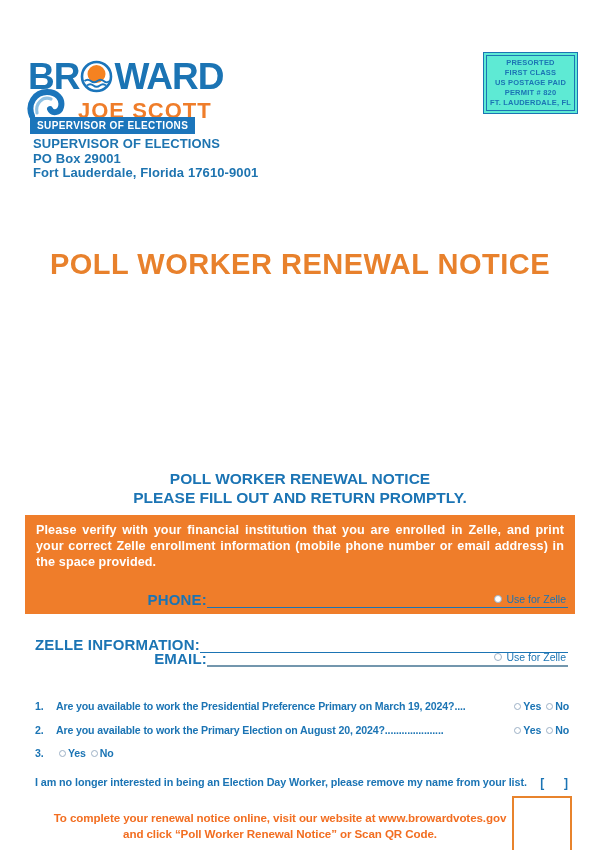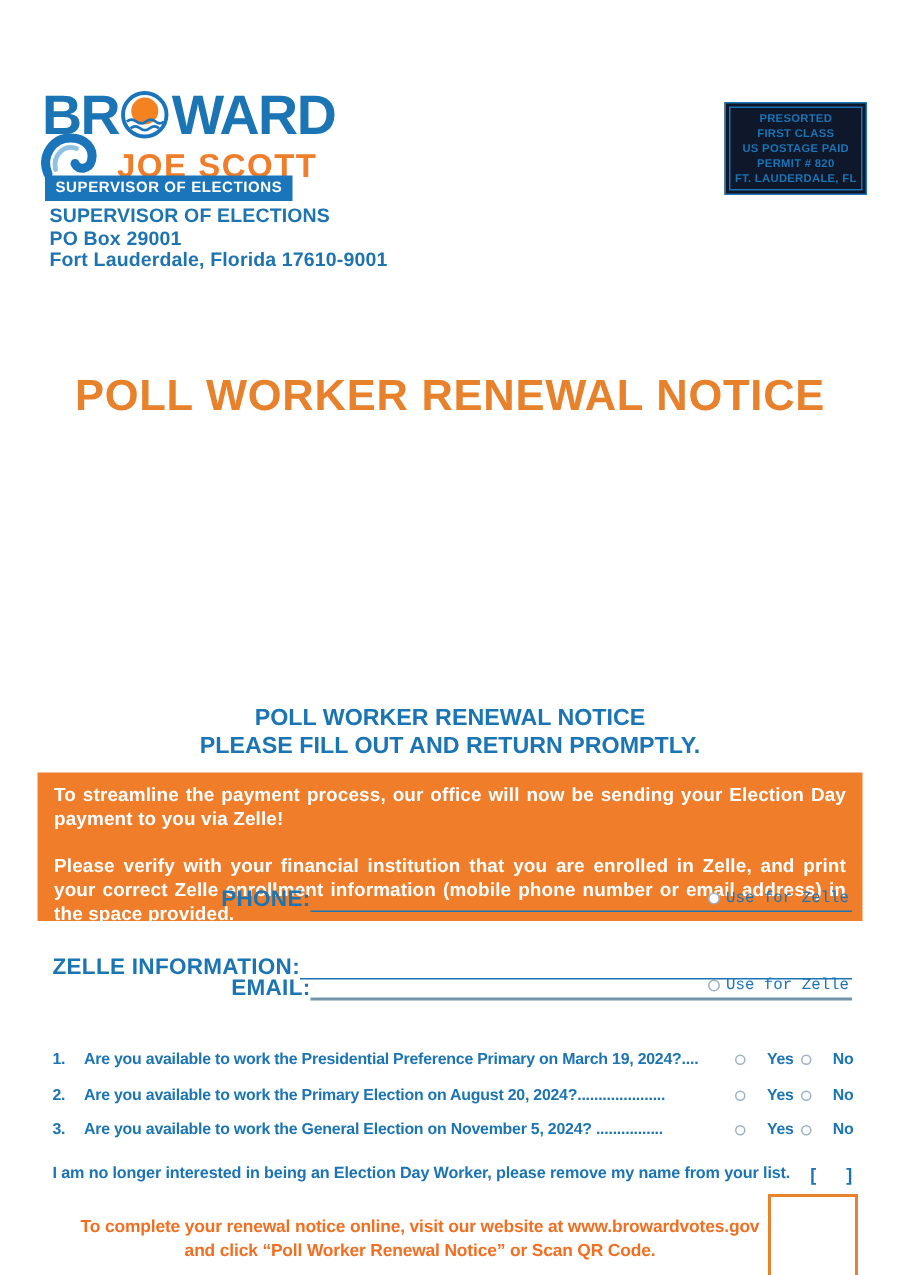--- a/index.html
+++ b/index.html
@@ -29,22 +29,22 @@
     color:var(--orange);font-weight:bold;font-size:22px;letter-spacing:1px;
   }
   .banner{
     position:absolute;left:2px;top:59px;white-space:nowrap;
     background:#1b75bb;color:#ffffff;font-weight:bold;
     font-size:10px;letter-spacing:0.4px;padding:3px 7px;
   }
 
   
   .postage{
-    left:483px;top:32px;width:95px;height:62px;box-sizing:border-box;
-    border:1.5px solid var(--blue);padding:2px;background:#0f172a;
+    left:483px;top:16px;width:95px;height:62px;box-sizing:border-box;
+    border:1.5px solid var(--blue);padding:2px;background:#5eead4;
   }
   .postage-inner{
     width:100%;height:100%;box-sizing:border-box;border:1px solid var(--blue);
     display:flex;flex-direction:column;justify-content:center;text-align:center;
     color:var(--blue);font-weight:bold;font-size:7.5px;line-height:10px;letter-spacing:0.2px;
   }
 
   
   .return-address{
     left:33px;top:101px;color:#1e74b0;font-weight:bold;
@@ -78,21 +78,21 @@
   .row-phone{top:586px;height:22px;}
   .row-email{top:645px;height:22px;}
   .row-zelle{top:631px;height:22px;}
   .field-label{
     color:var(--blue);font-weight:bold;font-size:15px;
     letter-spacing:0.2px;white-space:nowrap;
   }
   .row-phone .field-label,.row-email .field-label{width:172px;text-align:right;}
   .field-line{
     flex:1;height:100%;border-bottom:1.6px solid var(--blue);
-    display:flex;justify-content:center;align-items:flex-end;min-width:0;font-family:Liberation Mono, monospace;
+    display:flex;justify-content:center;align-items:flex-end;min-width:0;
   }
   .row-email .field-line{border-bottom:2.2px solid #7396ad;}
   .field-value{flex:1;}
   .zelle-note{
     display:flex;align-items:center;gap:4px;flex:none;
     color:var(--blue);font-size:10.5px;font-weight:normal;padding:0 2px 2px 0;
   }
   .radio{
     width:8px;height:8px;border:1px solid #9db1c6;border-radius:50%;
     background:#fff;display:inline-block;flex:none;box-sizing:border-box;
@@ -101,21 +101,21 @@
   
   .questions{left:35px;top:664px;width:534px;}
   .q-row{
     display:flex;align-items:center;margin-bottom:10.5px;
     color:var(--blue);font-weight:bold;font-size:10.6px;
     letter-spacing:-0.15px;line-height:13px;
   }
   .q-num{width:21px;flex:none;}
   .q-text{flex:1;white-space:nowrap;overflow:hidden;min-width:0;}
   .q-choices{flex:none;display:flex;gap:5px;margin-left:3px;align-items:center;}
-  .choice{display:flex;align-items:center;gap:14px;cursor:default;}
+  .choice{display:flex;align-items:center;gap:2px;cursor:default;}
   .choice .radio{width:7px;height:7px;}
 
   
   .remove-row{
     left:35px;top:740px;width:533px;display:flex;align-items:flex-start;
     color:var(--blue);font-weight:bold;font-size:10.8px;letter-spacing:-0.1px;
   }
   .remove-text{flex:1;white-space:nowrap;overflow:hidden;min-width:0;}
   .remove-bracket{flex:none;margin-left:6px;display:flex;align-items:center;font-size:12px;}
   .bracket-gap{display:inline-block;width:20px;}
@@ -176,21 +176,20 @@
 </div>
 
 <div class="abs main-title">POLL WORKER RENEWAL NOTICE</div>
 
 <div class="abs form-heading">
   <div>POLL WORKER RENEWAL NOTICE</div>
   <div>PLEASE FILL OUT AND RETURN PROMPTLY.</div>
 </div>
 
 <div class="abs notice-box">
-  <p class="p1">To streamline the payment process, our office will now be sending your Election Day payment to you via Zelle!</p>
   <p>Please verify with your financial institution that you are enrolled in Zelle, and print your correct Zelle enrollment information (mobile phone number or email address) in the space provided.</p>
 </div>
 
 <div class="field-row row-phone">
   <span class="field-label">PHONE:</span>
   <div class="field-line">
     <span class="field-value"></span>
     <span class="zelle-note">
       <span class="radio"></span>
       <span>Use for Zelle</span>
@@ -243,21 +242,20 @@
       </span>
       <span class="choice">
         <span class="radio"></span>
         <span>No</span>
       </span>
     </span>
   </div>
 
   <div class="q-row">
     <span class="q-num">3.</span>
-    <span class="q-text">Are you available to work the General Election on November 5, 2024? ................</span>
     <span class="q-choices">
       <span class="choice">
         <span class="radio"></span>
         <span>Yes</span>
       </span>
       <span class="choice">
         <span class="radio"></span>
         <span>No</span>
       </span>
     </span>

